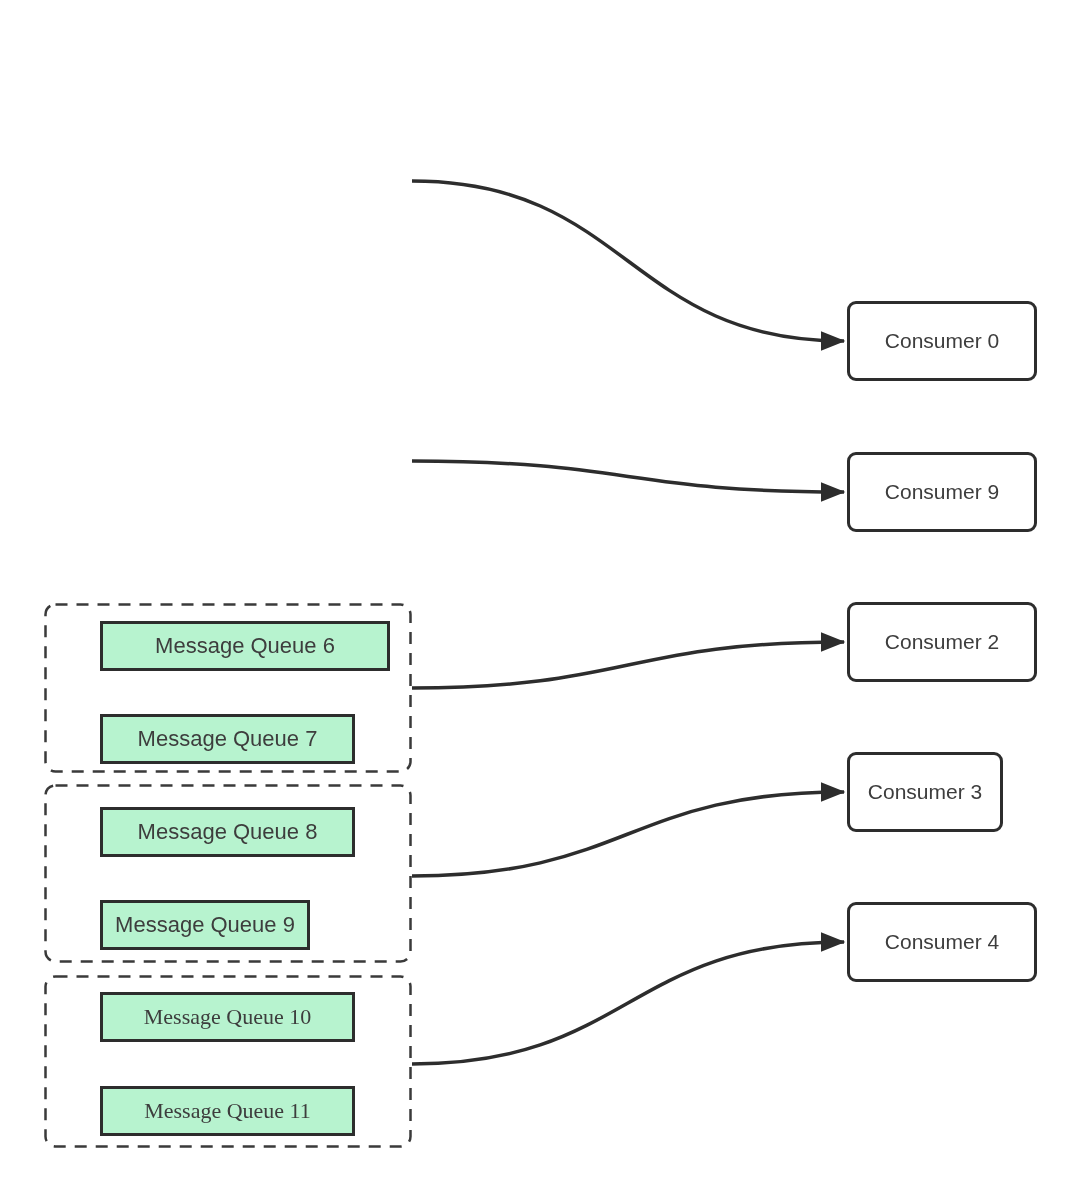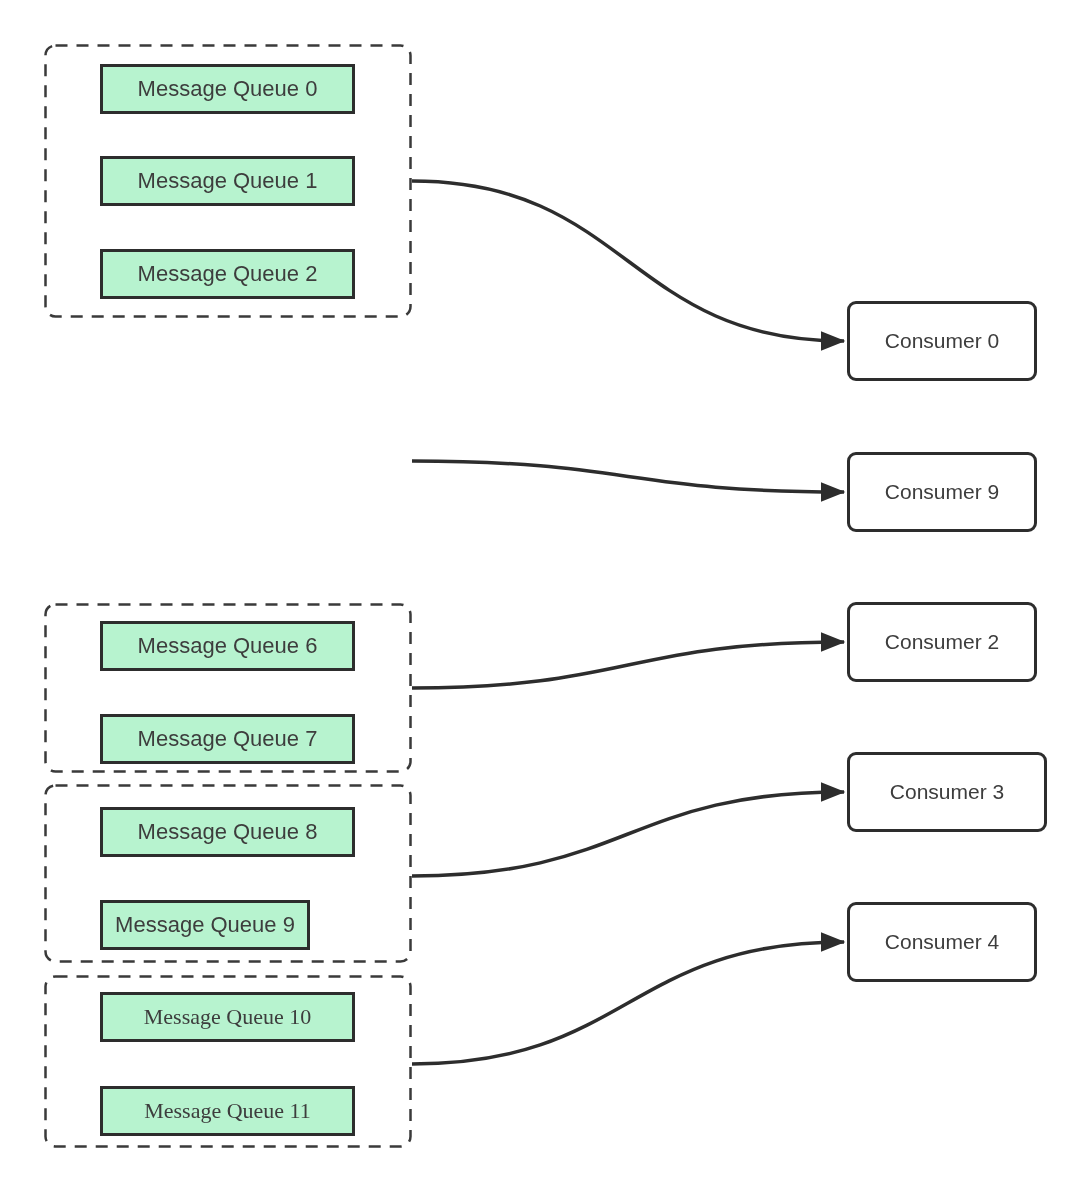--- a/index.html
+++ b/index.html
@@ -82,39 +82,25 @@
         <path d="M0,0 L7,2.8 L0,5.6 Z" fill="#2d2d2d"></path>
       </marker>
     </defs>
   <path class="edge" d="M 412 181 C 628 181, 628 341, 844 341" marker-end="url(#arrowhead)"></path>
       <path class="edge" d="M 412 461 C 628 461, 628 492, 844 492" marker-end="url(#arrowhead)"></path>
       <path class="edge" d="M 412 688 C 628 688, 628 642, 844 642" marker-end="url(#arrowhead)"></path>
       <path class="edge" d="M 412 876 C 628 876, 628 792, 844 792" marker-end="url(#arrowhead)"></path>
       <path class="edge" d="M 412 1064 C 628 1064, 628 942, 844 942" marker-end="url(#arrowhead)"></path>
     </svg>
 
-<div class="group" style="left: 44px; top: 44px; width: 368px; height: 274px;">
-      <svg class="group-border-svg" width="368" height="274">
-        <rect x="1.5" y="1.5" width="365" height="271" rx="10"></rect>
-      </svg>
-      <div class="queue-box" style="left: 56px; top: 20px; width: 255px; height: 50px;">
-        <span>Message Queue 0</span>
-      </div>
-      <div class="queue-box" style="left: 56px; top: 112px; width: 255px; height: 50px;">
-        <span>Message Queue 1</span>
-      </div>
-      <div class="queue-box" style="left: 56px; top: 205px; width: 255px; height: 50px;">
-        <span>Message Queue 2</span>
-      </div>
-    </div>
     <div class="group" style="left: 44px; top: 603px; width: 368px; height: 170px;">
       <svg class="group-border-svg" width="368" height="170">
         <rect x="1.5" y="1.5" width="365" height="167" rx="10"></rect>
       </svg>
-      <div class="queue-box" style="left: 56px; top: 18px; width: 255px; height: 50px;">
+      <div class="queue-box" style="left: 56px; top: 18px; width: 290px; height: 50px;">
         <span>Message Queue 6</span>
       </div>
       <div class="queue-box" style="left: 56px; top: 111px; width: 255px; height: 50px;">
         <span>Message Queue 7</span>
       </div>
     </div>
     <div class="group" style="left: 44px; top: 784px; width: 368px; height: 179px;">
       <svg class="group-border-svg" width="368" height="179">
         <rect x="1.5" y="1.5" width="365" height="176" rx="10"></rect>
       </svg>
@@ -138,19 +124,19 @@
     </div>
     <div class="consumer-box" style="left: 847px; top: 301px; width: 190px; height: 80px;">
       <span>Consumer 0</span>
     </div>
     <div class="consumer-box" style="left: 847px; top: 452px; width: 190px; height: 80px;">
       <span>Consumer 9</span>
     </div>
     <div class="consumer-box" style="left: 847px; top: 602px; width: 190px; height: 80px;">
       <span>Consumer 2</span>
     </div>
-    <div class="consumer-box" style="left: 847px; top: 752px; width: 200px; height: 80px;">
+    <div class="consumer-box" style="left: 847px; top: 752px; width: 156px; height: 80px;">
       <span>Consumer 3</span>
     </div>
     <div class="consumer-box" style="left: 847px; top: 902px; width: 190px; height: 80px;">
       <span>Consumer 4</span>
     </div>
   </div>
 
 </body></html>

